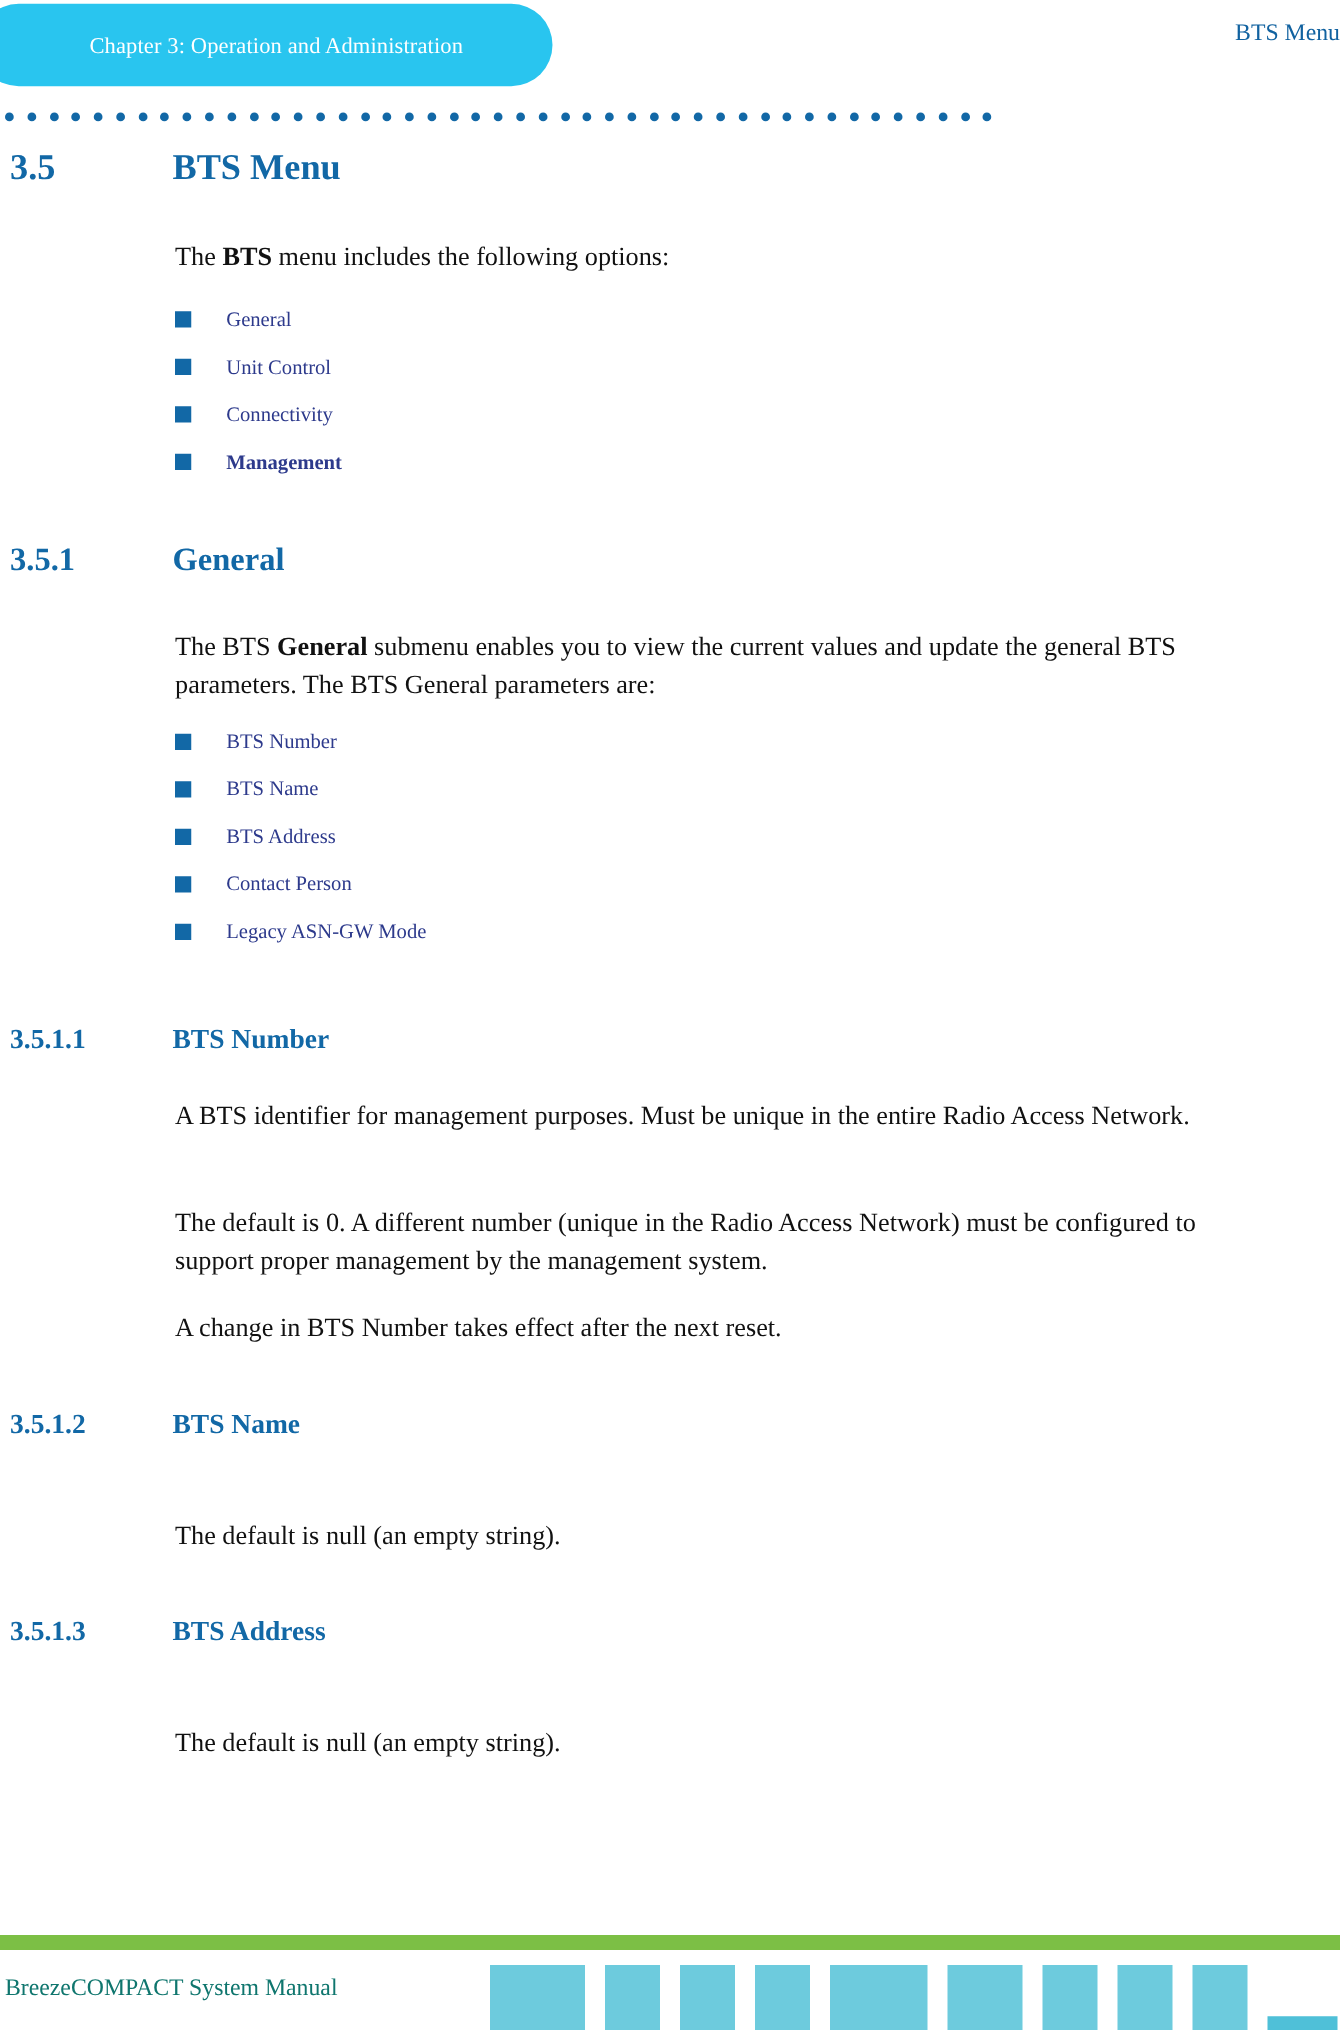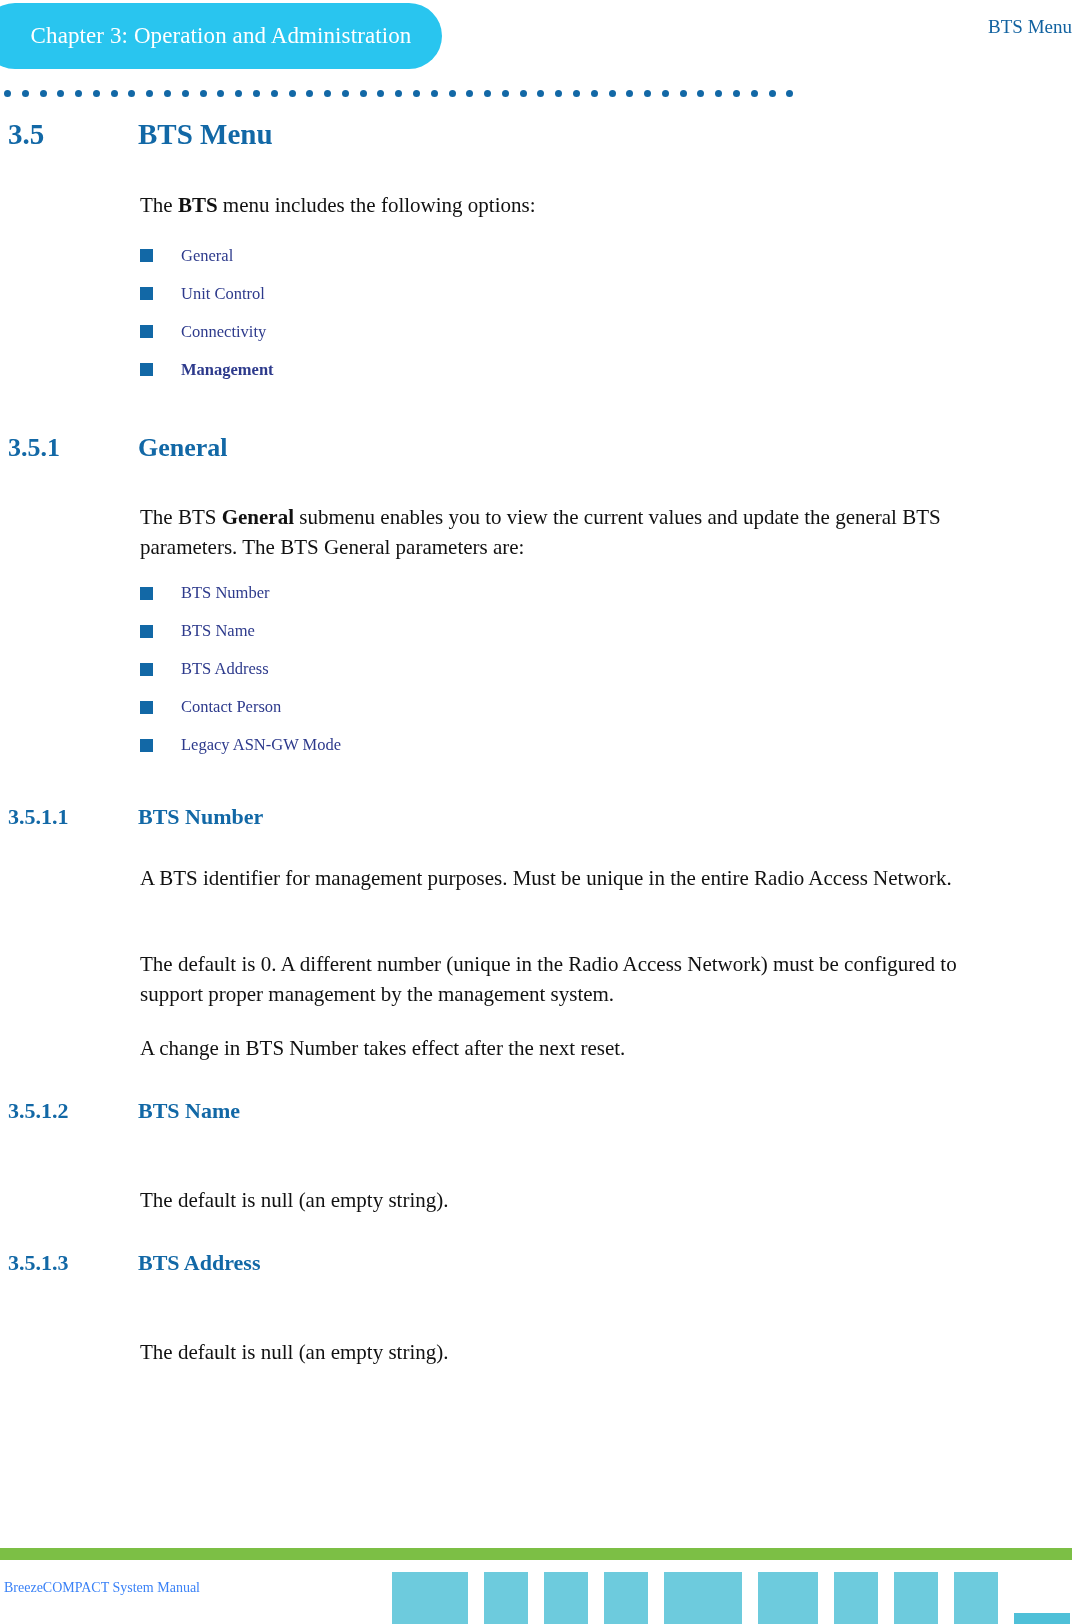--- a/index.html
+++ b/index.html
@@ -32,21 +32,21 @@
     width: 460px;
     height: 66px;
     background: #29c5ef;
     border-radius: 34px;
     display: flex;
     align-items: center;
     justify-content: center;
   }
   .chapter-tab-label {
     color: #ffffff;
-    font-size: 23px;
+    font-size: 18px;
     font-family: "Liberation Serif", "DejaVu Serif", serif;
     letter-spacing: 0.1px;
     padding-left: 18px;
   }
   .header-right {
     position: absolute;
     right: 0px;
     top: 16px;
     font-size: 19px;
     color: #1162a0;
@@ -113,20 +113,21 @@
   }
   .h3-text {
     font-size: 26px;
     font-weight: bold;
     color: #1268a6;
   }
 
   .h4-row {
     display: flex;
     align-items: flex-start;
+    margin-top: 14px;
   }
   .h4-num {
     width: 138px;
     flex: 0 0 138px;
     padding-left: 8px;
     font-size: 22px;
     font-weight: bold;
     color: #1268a6;
   }
   .h4-text {
@@ -190,22 +191,22 @@
     left: 0;
     top: 0;
     width: 1072px;
     height: 12px;
     background: #7cbf45;
   }
   .footer-manual-title {
     position: absolute;
     left: 4px;
     top: 32px;
-    font-size: 14px;
-    color: #3b82f6;
+    font-size: 19px;
+    color: #0f766e;
   }
   .footer-blocks {
     position: absolute;
     left: 392px;
     top: 24px;
     height: 52px;
     display: flex;
     align-items: flex-start;
   }
   .fblock {

